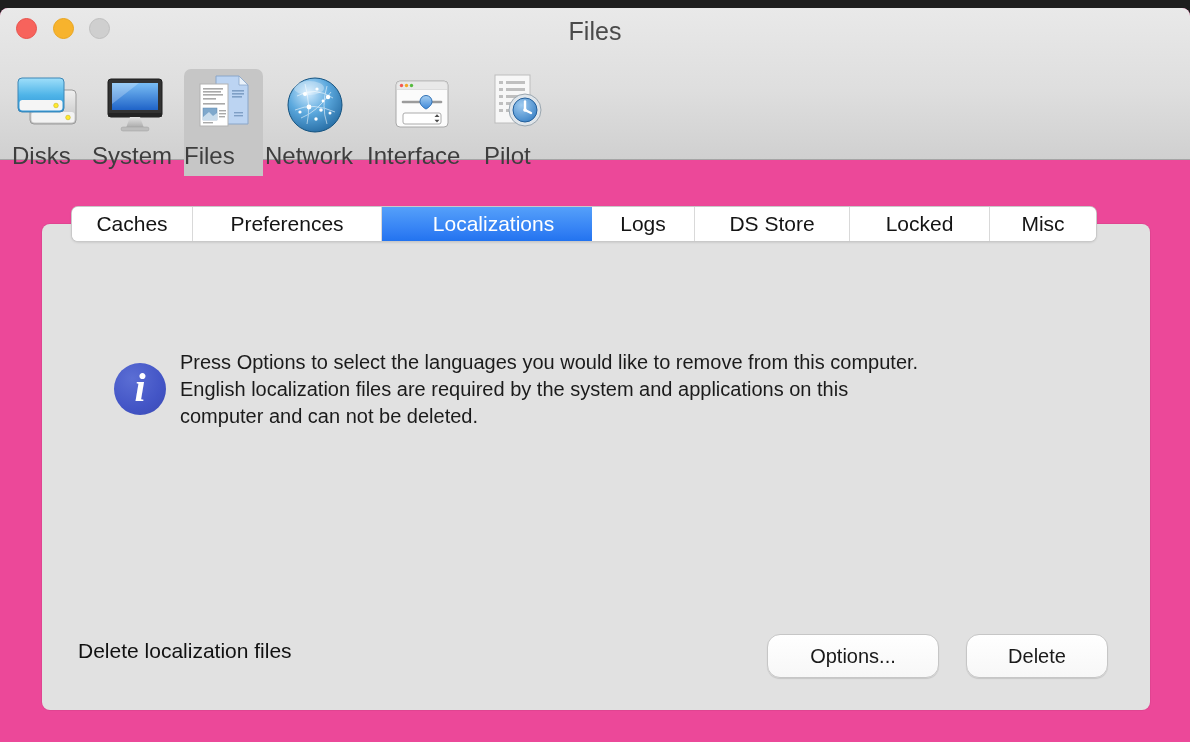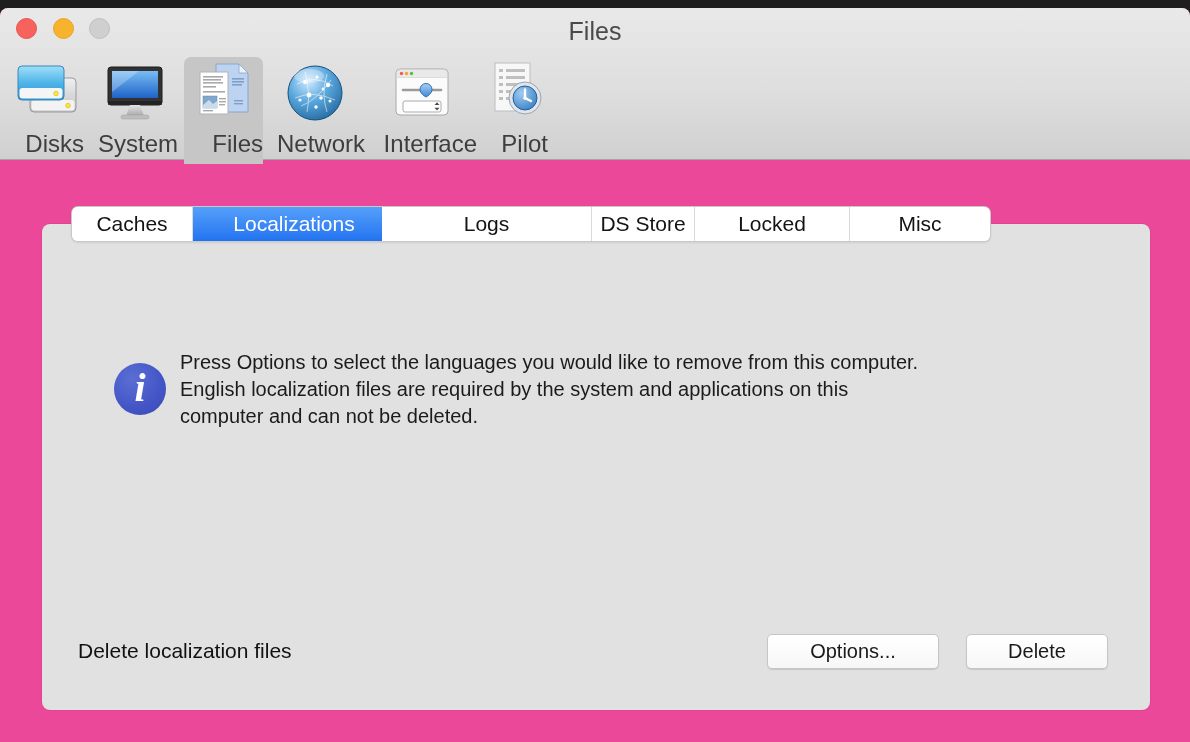--- a/index.html
+++ b/index.html
@@ -15,21 +15,21 @@
     border-bottom:1px solid #a5a5a5;
   }
   .tl { position:absolute; top:10px; width:21px; height:21px; border-radius:50%; }
   .tl.red    { left:16px; background:#f7635c; border:1px solid #e8514b; }
   .tl.yellow { left:53px; background:#f7b32d; border:1px solid #e9a51f; }
   .tl.gray   { left:89px; background:#cfcfcf; border:1px solid #bfbfbf; }
   .window-title {
     position:absolute; top:9px; left:0; right:0; text-align:center;
     font-size:25px; color:#4a4a4a;
   }
-  .tb-item { position:absolute; top:49px; height:107px; text-align:right; padding-top:3px; cursor:default; }
+  .tb-item { position:absolute; top:61px; height:107px; text-align:left; padding-top:3px; cursor:default; }
   .tb-item.selected { background:#c6c6c6; border-radius:7px 7px 0 0; }
   .tb-item svg { display:block; margin:0 auto; }
   .tb-label { display:block; margin-top:6px; font-size:24px; color:#3e3e3e; line-height:28px; }
   
   .tabs {
     position:absolute; left:72px; top:199px; height:34px; display:flex; z-index:3;
     background:#fff; border-radius:6px; overflow:hidden;
     box-shadow:0 0 0 1px #c9c9c9, 0 1px 3px rgba(0,0,0,0.18);
   }
   .tab {
@@ -59,23 +59,23 @@
     font-size:40px; color:#fff; line-height:50px;
   }
   .para {
     position:absolute; left:180px; width:860px;
     font-size:20px; line-height:27px; color:#1b1b1b; white-space:pre-line;
   }
   .para.p1 { top:341px; }
   .para.p2 { top:449px; }
   .action-label { position:absolute; left:78px; top:629px; font-size:21px; color:#111; line-height:28px; }
   .btn {
-    position:absolute; top:626px; height:35px;
+    position:absolute; top:626px; height:44px;
     background:linear-gradient(180deg,#ffffff,#f7f7f7);
-    border:1px solid #c6c6c6; border-radius:5px;
+    border:1px solid #c6c6c6; border-radius:13px;
     box-shadow:0 1px 1px rgba(0,0,0,0.12);
     font-family:"Liberation Sans", sans-serif; font-size:20px; color:#1a1a1a; cursor:default;
   }
   .btn.options { left:767px; width:172px; }
   .btn.delete  { left:966px; width:142px; }
 </style>
 </head>
 <body>
 
 <div class="window">
@@ -247,20 +247,21 @@
         <line x1="41" y1="38" x2="41" y2="29.5" stroke="#ffffff" stroke-width="2.4" stroke-linecap="round"></line>
         <line x1="41" y1="38" x2="47" y2="41" stroke="#ffffff" stroke-width="2.4" stroke-linecap="round"></line>
         <circle cx="41" cy="38" r="1.8" fill="#ffffff"></circle>
       </svg>
       <span class="tb-label">Pilot</span>
     </div>
   </div>
 
   <div class="tabs">
     <div class="tab">Caches</div>
+    <div class="tab">Preferences</div>
     <div class="tab selected">Localizations</div>
     <div class="tab">Logs</div>
     <div class="tab">DS Store</div>
     <div class="tab">Locked</div>
     <div class="tab">Misc</div>
   </div>
 
   <div class="panel"></div>
 
   <div class="info-icon">

